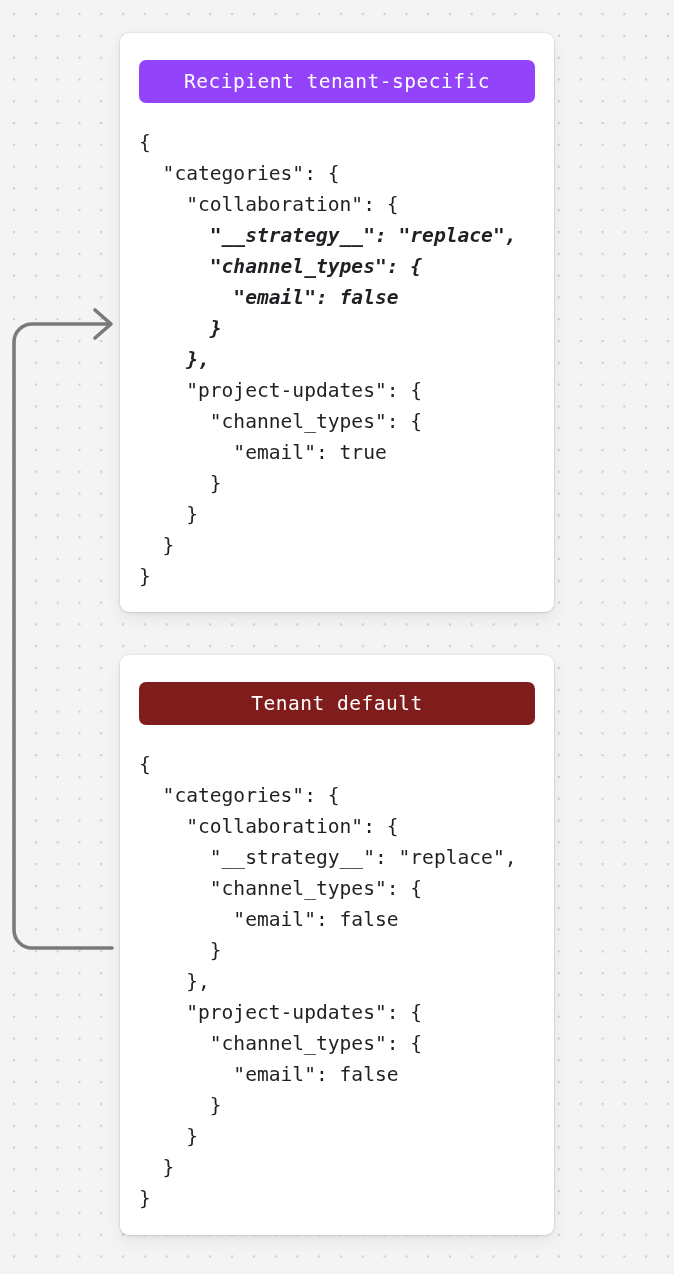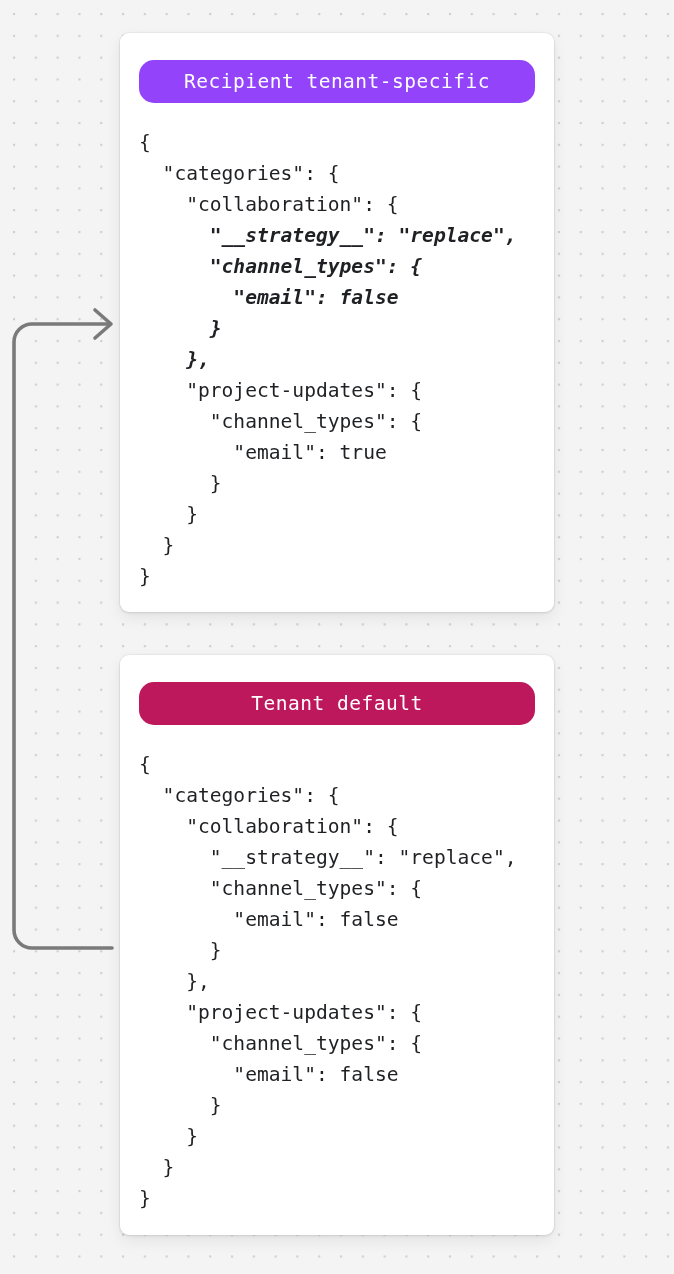--- a/index.html
+++ b/index.html
@@ -47,21 +47,21 @@
     box-shadow: 0 1px 3px rgba(16,17,20,0.10),
                 0 6px 16px rgba(16,17,20,0.07),
                 0 0 0 1px rgba(16,17,20,0.035);
     padding: 27px 19px 24px 19px;
   }
   #card-recipient { top: 33px;  height: 579px; }
   #card-tenant    { top: 655px; height: 580px; }
 
   .card-header {
     height: 43px;
-    border-radius: 15px;
+    border-radius: 7px;
     display: flex;
     align-items: center;
     justify-content: center;
     color: #ffffff;
     font-family: "DejaVu Sans Mono", monospace;
     font-size: 19.5px;
     font-weight: 400;
     letter-spacing: 0.5px;
     line-height: 1;
     white-space: nowrap;
@@ -98,17 +98,17 @@
     <path d="M 112 948 L 32 948 A 18 18 0 0 1 14 930 L 14 342 A 18 18 0 0 1 32 324 L 108 324" fill="none" stroke="#7a7a7a" stroke-width="3.6" stroke-linecap="round" stroke-linejoin="round"></path>
     <path d="M 95 310 L 111 324 L 95 338" fill="none" stroke="#7a7a7a" stroke-width="3.6" stroke-linecap="round" stroke-linejoin="round"></path>
   </svg>
 
   <div class="card" id="card-recipient">
     <div class="card-header" style="background-color: rgb(147, 68, 251);">Recipient tenant-specific</div>
     <pre class="code-block"><span class="code-line">{</span><span class="code-line">  "categories": {</span><span class="code-line">    "collaboration": {</span><span class="code-line hl">      "__strategy__": "replace",</span><span class="code-line hl">      "channel_types": {</span><span class="code-line hl">        "email": false</span><span class="code-line hl">      }</span><span class="code-line hl">    },</span><span class="code-line">    "project-updates": {</span><span class="code-line">      "channel_types": {</span><span class="code-line">        "email": true</span><span class="code-line">      }</span><span class="code-line">    }</span><span class="code-line">  }</span><span class="code-line">}</span></pre>
   </div>
 
   <div class="card" id="card-tenant">
-    <div class="card-header" style="background-color: #be185d; text-align: center;">Tenant default</div>
+    <div class="card-header" style="background-color: #7f1d1d; text-align: center;">Tenant default</div>
     <pre class="code-block"><span class="code-line">{</span><span class="code-line">  "categories": {</span><span class="code-line">    "collaboration": {</span><span class="code-line">      "__strategy__": "replace",</span><span class="code-line">      "channel_types": {</span><span class="code-line">        "email": false</span><span class="code-line">      }</span><span class="code-line">    },</span><span class="code-line">    "project-updates": {</span><span class="code-line">      "channel_types": {</span><span class="code-line">        "email": false</span><span class="code-line">      }</span><span class="code-line">    }</span><span class="code-line">  }</span><span class="code-line">}</span></pre>
   </div>
 
 </div>
 
 </body></html>

